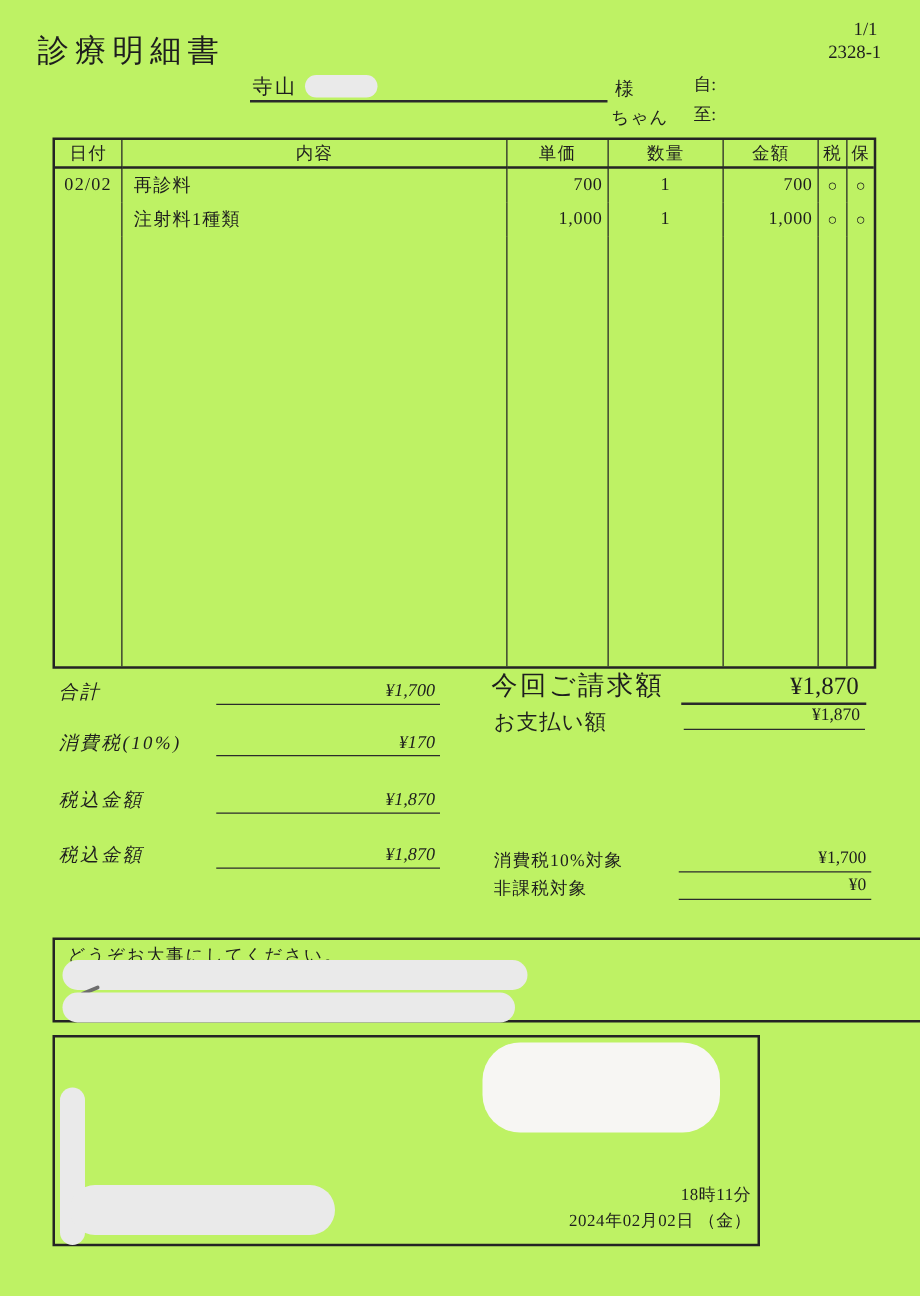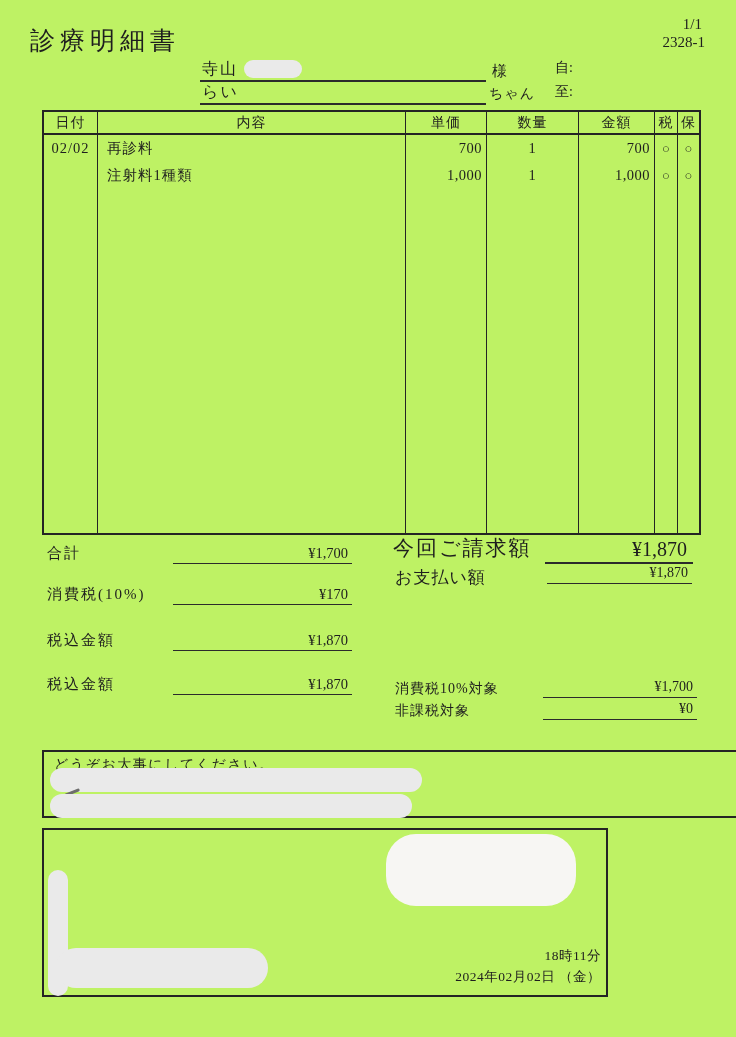--- a/index.html
+++ b/index.html
@@ -36,21 +36,21 @@
   }
   .tbl .c{border-right:1.5px solid #242424;display:flex;align-items:center;justify-content:center;
           font-size:14.5px;box-sizing:border-box;letter-spacing:1px;text-align:center;}
   .tbl .last{border-right:none;}
   .tbl .hc{border-bottom:2px solid #242424;font-size:14px;}
   .tbl .al{justify-content:flex-start;padding-left:9px;}
   .tbl .ar{justify-content:flex-end;padding-right:4px;letter-spacing:0.5px;}
   .tbl .circ{font-size:13px;letter-spacing:0;}
 
   
-  .tl{left:47px;width:305px;height:21px;}
+  .tl{left:47px;width:305px;height:21px;font-style:italic;}
   .tl .lbl{position:absolute;left:0;top:1px;font-size:15px;letter-spacing:2px;white-space:nowrap;}
   .tl .val{position:absolute;left:126px;right:0;top:0;height:100%;border-bottom:1.5px solid #2b2b2b;
            text-align:right;font-size:14.5px;padding-right:4px;box-sizing:border-box;line-height:20px;}
   .tl1{top:543px;} .tl2{top:584px;} .tl3{top:630px;} .tl4{top:674px;}
 
   
   .billed-lbl{left:393px;top:534px;font-size:21px;letter-spacing:2px;}
   .billed-val{left:545px;top:537px;width:148px;height:27px;border-bottom:2px solid #2b2b2b;
               text-align:right;font-size:20px;padding-right:6px;box-sizing:border-box;line-height:24px;}
   .pay-lbl{left:395px;top:566px;font-size:17px;letter-spacing:1px;}
@@ -81,23 +81,20 @@
 
   <div class="abs title">診療明細書</div>
 
   <div class="abs name-row row1">
     <span class="nm">寺山</span>
     <span class="abs redact" style="left:44px;top:2px;width:58px;height:18px;"></span>
   </div>
   <span class="abs hono1">様</span>
   <span class="abs fromlab">自:</span>
 
-  <div class="abs name-row row2">
-    <span class="nm">らい</span>
-  </div>
   <span class="abs hono2">ちゃん</span>
   <span class="abs tolab">至:</span>
 
   <div class="abs tbl">
     <div class="c hc">日付</div>
     <div class="c hc">内容</div>
     <div class="c hc">単価</div>
     <div class="c hc">数量</div>
     <div class="c hc">金額</div>
     <div class="c hc">税</div>

